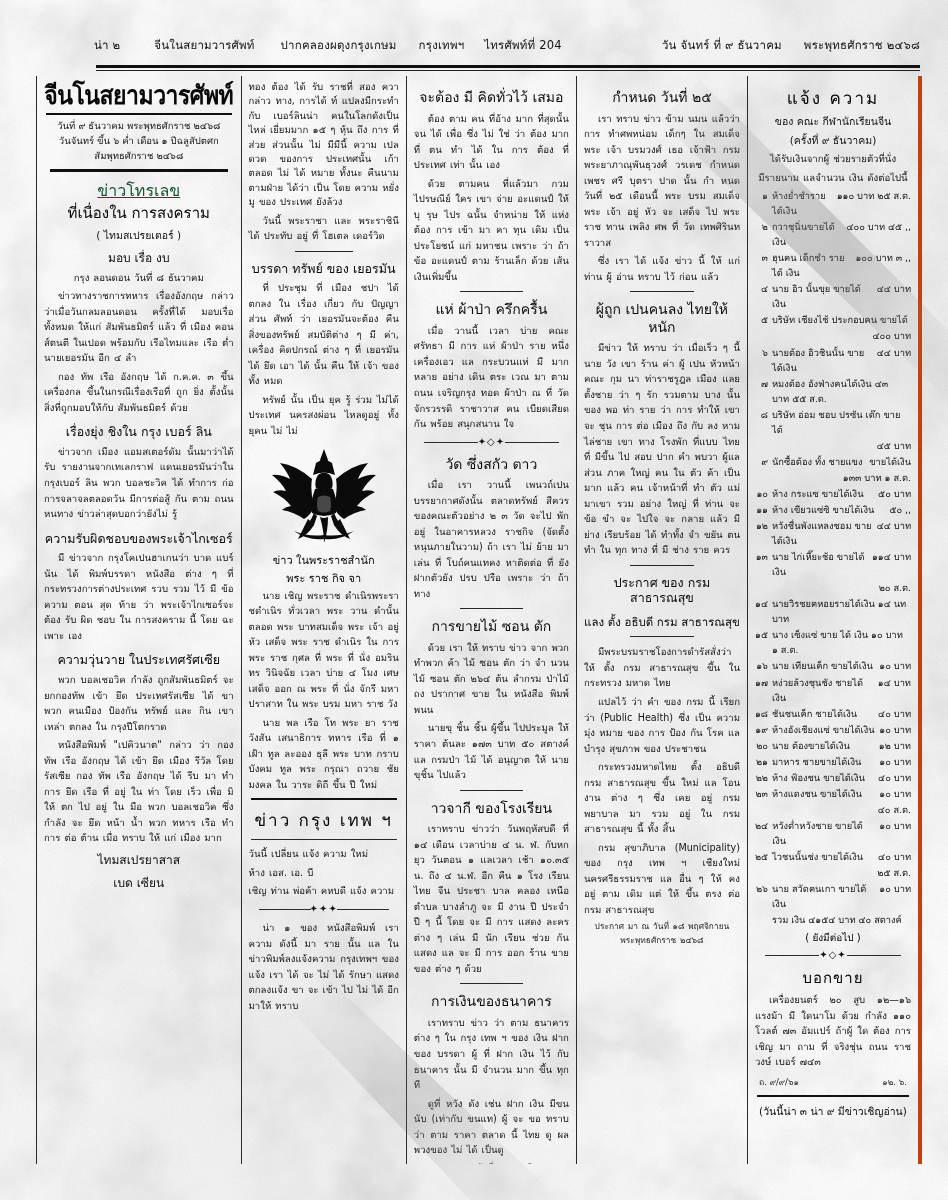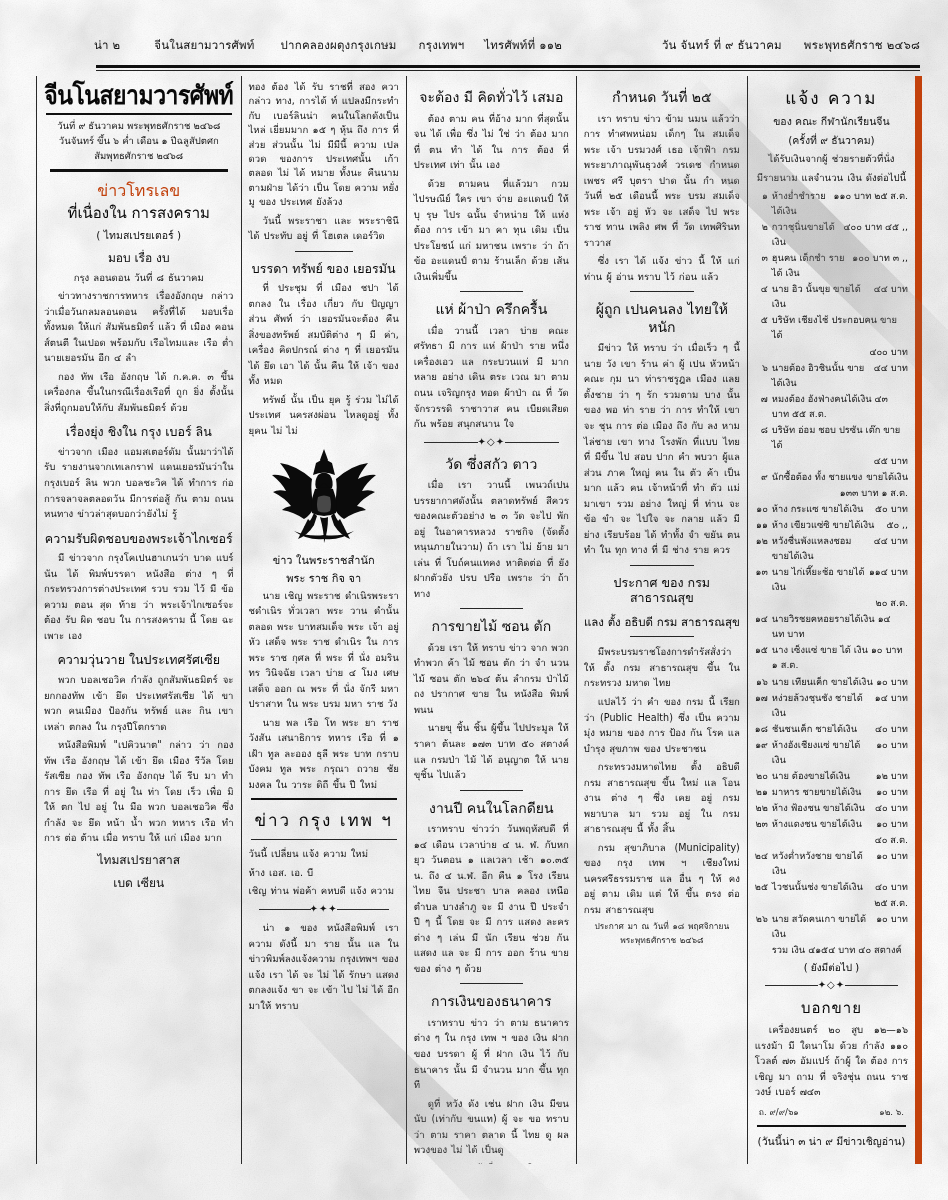--- a/index.html
+++ b/index.html
@@ -78,21 +78,21 @@
     box-sizing: border-box;
     padding: 4px 7px 0 7px;
     border-right: 1px solid #2a2a2a;
     overflow: hidden;
   }
   .col:last-child { border-right: none; }
   .col.c1 { width: 214px; border-left: 1px solid #2a2a2a; }
   .col.c2 { width: 172px; }
   .col.c3 { width: 177px; }
   .col.c4 { width: 178px; }
-  .col.c5 { width: 181px; border-right: 7px solid #c2410c; }
+  .col.c5 { width: 181px; border-right: 4px solid #c2410c; }
 
   
   .nameplate {
     text-align: center;
     font-size: 23px;
     font-weight: bold;
     letter-spacing: -0.5px;
     line-height: 1.1;
     margin: 2px 0 2px 0;
     color: #080808;
@@ -112,21 +112,22 @@
   .np-rule2 {
     height: 3px; background: #101010; margin: 6px 6px 8px 6px;
   }
 
   
   .hl1 {
     text-align: center;
     font-size: 16px;
     line-height: 1.35;
     margin: 6px 0 2px;
-    color: #c2410c;
+    color: #14532d;
+    text-decoration: underline;
   }
   .hl2 {
     text-align: center;
     font-size: 15px;
     line-height: 1.3;
     margin: 1px 0 3px;
     color: #080808;
   }
   .hl-sub {
     text-align: center;
@@ -285,21 +286,21 @@
 
   <div class="folio">
     <span>น่า ๒</span>
     <span style="width:34px"></span>
     <span>จีนในสยามวารศัพท์</span>
     <span style="width:26px"></span>
     <span>ปากคลองผดุงกรุงเกษม</span>
     <span style="width:22px"></span>
     <span>กรุงเทพฯ</span>
     <span style="width:20px"></span>
-    <span>ไทรศัพท์ที่ ๑๑๒</span>
+    <span>ไทรศัพท์ที่ 204</span>
     <span class="folio-spacer"></span>
     <span>วัน จันทร์ ที่ ๙ ธันวาคม</span>
     <span style="width:22px"></span>
     <span>พระพุทธศักราช ๒๔๖๘</span>
   </div>
   <div class="rule-thick"></div>
   <div class="rule-thin"></div>
 
   <div id="cols">
 
@@ -408,21 +409,21 @@
 
       <div class="secthead big">วัด ซึ่งสกัว ตาว</div>
       <div class="p ind">เมื่อ เรา วานนี้ เพนวถ์เปน บรรยากาศดังนั้น ตลาดทรัพย์ สีควรของคณะตัวอย่าง ๒ ๓ วัด จะไป พักอยู่ ในอาคารหลวง ราชกิจ (จัดตั้งหนุนภายในวาม) ถ้า เรา ไม่ ย้าย มา เล่น ที่ โบถ์คนแทคง หาติดต่อ ที่ ยัง ฝากตัวยัง ปรบ ปรือ เพราะ ว่า ถ้าทาง</div>
 
       <div class="hr short"></div>
       <div class="secthead big">การขายไม้ ซอน ตัก</div>
       <div class="p ind">ด้วย เรา ให้ ทราบ ข่าว จาก พวกทำพวก ค้า ไม้ ซอน ตัก ว่า จำ นวน ไม้ ซอน ตัก ๒๖๔ ต้น ลำกรม ป่าไม้ ถง ปรากาศ ขาย ใน หนังสือ พิมพ์พนน</div>
       <div class="p ind">นายขุ ชิ้น ชิ้น ผู้ขึ้น ไปประมูล ให้ ราคา ต้นละ ๑๗๓ บาท ๕๐ สตางค์ แล กรมป่า ไม้ ได้ อนุญาต ให้ นาย ขุชิ้น ไปแล้ว</div>
 
       <div class="hr short"></div>
-      <div class="secthead big">งานปี คนในโลกดียน</div>
+      <div class="secthead big">าวจากี ของโรงเรียน</div>
       <div class="p ind">เราทราบ ข่าวว่า วันพฤหัสบดี ที่ ๑๔ เดือน เวลาบ่าย ๔ น. ฬ. กับหกยุว วันตอน ๑ แลเวลา เช้า ๑๐.๓๕ น. ถึง ๔ น.ฬ. อีก คืน ๑ โรง เรียน ไทย จีน ประชา บาล คลอง เหนือ ตำบล บางลำภู จะ มี งาน ปี ประจำ ปี ๆ นี้ โดย จะ มี การ แสดง ละคร ต่าง ๆ เล่น มี นัก เรียน ช่วย กัน แสดง แล จะ มี การ ออก ร้าน ขาย ของ ต่าง ๆ ด้วย</div>
 
       <div class="hr short"></div>
       <div class="secthead big">การเงินของธนาคาร</div>
       <div class="p ind">เราทราบ ข่าว ว่า ตาม ธนาคาร ต่าง ๆ ใน กรุง เทพ ฯ ของ เงิน ฝาก ของ บรรดา ผู้ ที่ ฝาก เงิน ไว้ กับ ธนาคาร นั้น มี จำนวน มาก ขึ้น ทุก ที</div>
       <div class="p ind">ดูที่ หวัง ดัง เช่น ฝาก เงิน มีขน นับ (เท่ากับ ขนแท) ผู้ จะ ขอ ทราบ ว่า ตาม ราคา ตลาด นี้ ไทย ดู ผลพวงของ ไม่ ได้ เป็นดู</div>
       <div class="p center tiny">ประมาณ ณ วันที่ ๒๓ พฤศจิกายน</div>
     </div>
 
     <div class="col c4">

